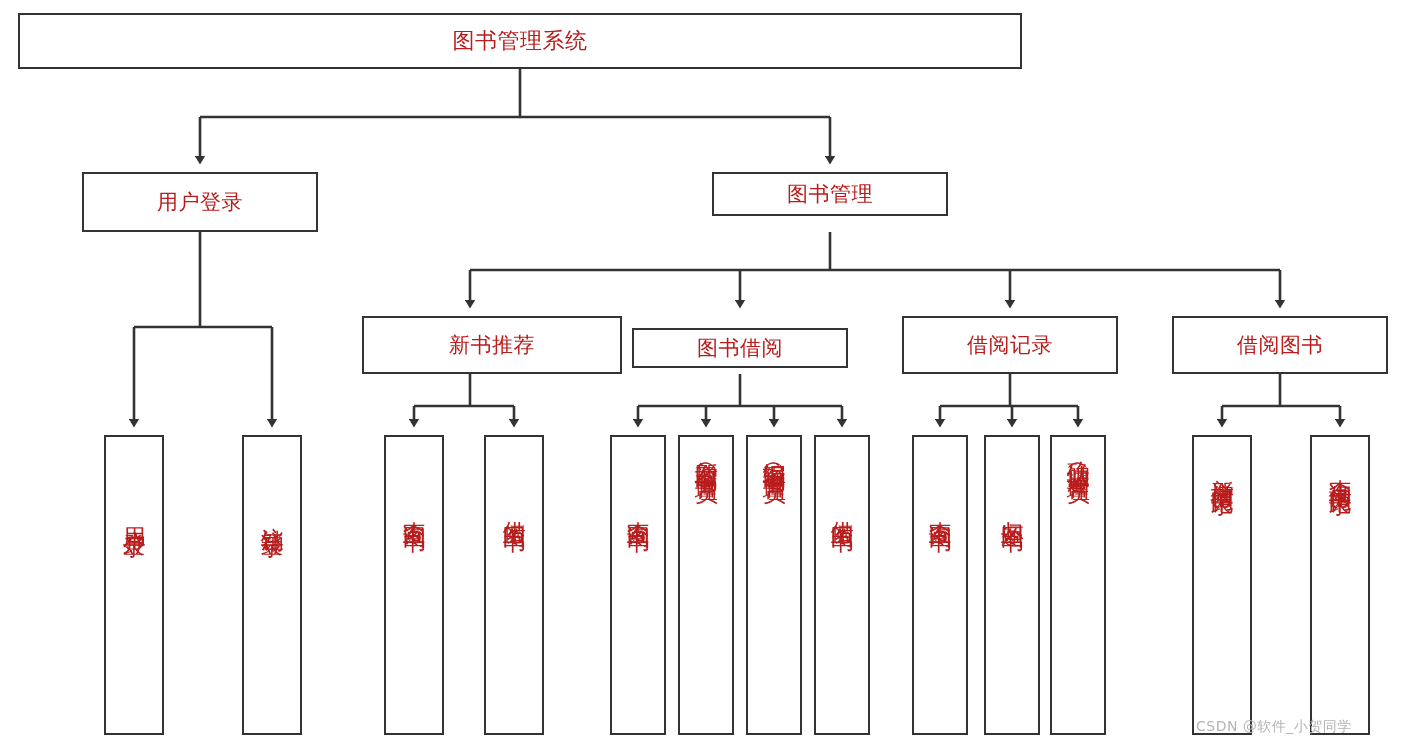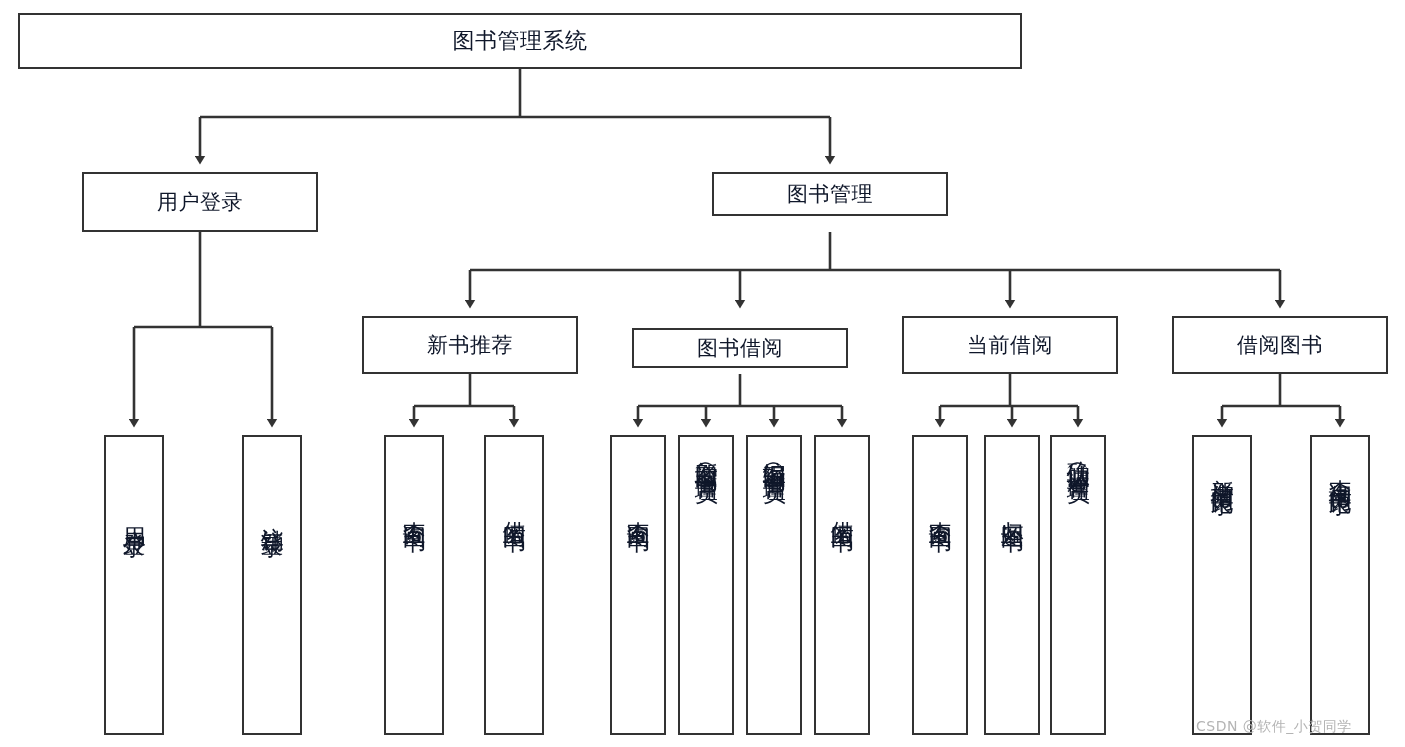--- a/index.html
+++ b/index.html
@@ -27,21 +27,21 @@
     pointer-events: none;
   }
   .node {
     position: absolute;
     box-sizing: border-box;
     border: 2px solid #333333;
     background: #ffffff;
     display: flex;
     align-items: center;
     justify-content: center;
-    color: #0f172a;
+    color: #b91c1c;
     overflow: hidden;
   }
   .node .label {
     display: block;
     text-align: center;
     line-height: 1.28;
     white-space: nowrap;
   }
   
   .node.horiz .label {
@@ -135,28 +135,28 @@
     <span class="label">图书管理系统</span>
   </div>
 
   <div class="node horiz" style="left:82px; top:172px; width:236px; height:60px;">
     <span class="label">用户登录</span>
   </div>
   <div class="node horiz" style="left:712px; top:172px; width:236px; height:44px;">
     <span class="label">图书管理</span>
   </div>
 
-  <div class="node horiz" style="left:362px; top:316px; width:216px; height:58px;">
+  <div class="node horiz" style="left:362px; top:316px; width:260px; height:58px;">
     <span class="label">新书推荐</span>
   </div>
   <div class="node horiz" style="left:632px; top:316px; width:216px; height:40px;margin-top:12px;">
     <span class="label">图书借阅</span>
   </div>
   <div class="node horiz" style="left:902px; top:316px; width:216px; height:58px;">
-    <span class="label">当前借阅</span>
+    <span class="label">借阅记录</span>
   </div>
   <div class="node horiz" style="left:1172px; top:316px; width:216px; height:58px;">
     <span class="label">借阅图书</span>
   </div>
 
   <div class="node vert" style="left:104px; top:435px; width:60px; height:300px; padding-top:72px;">
     <span class="label">用户登录</span>
   </div>
   <div class="node vert" style="left:242px; top:435px; width:60px; height:300px; padding-top:72px;">
     <span class="label">注销登录</span>

